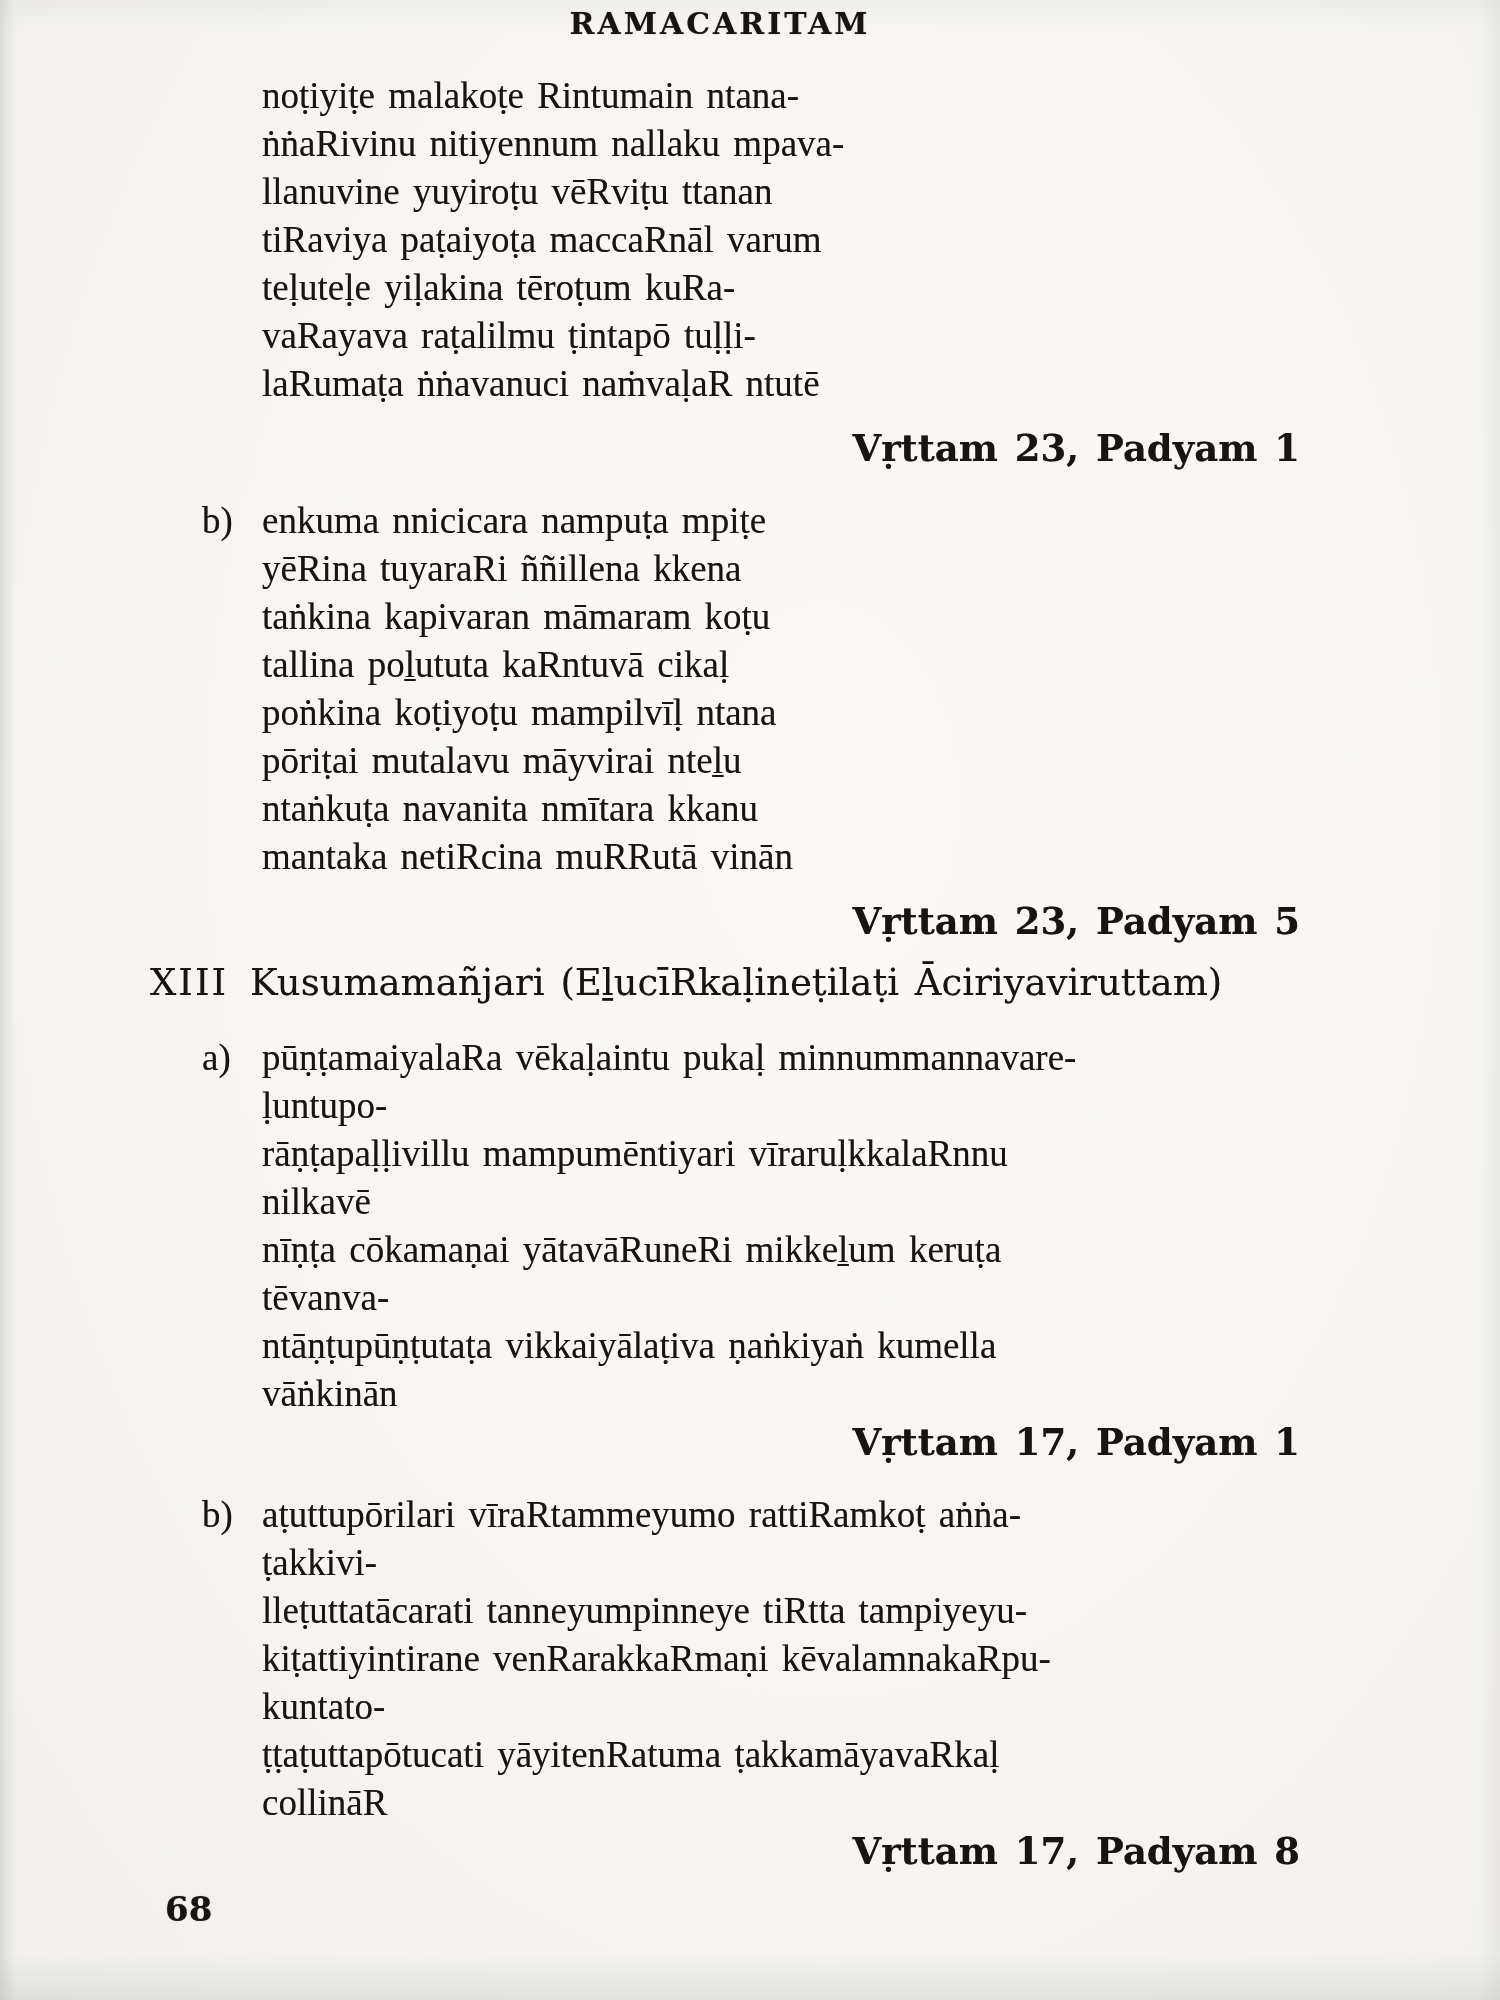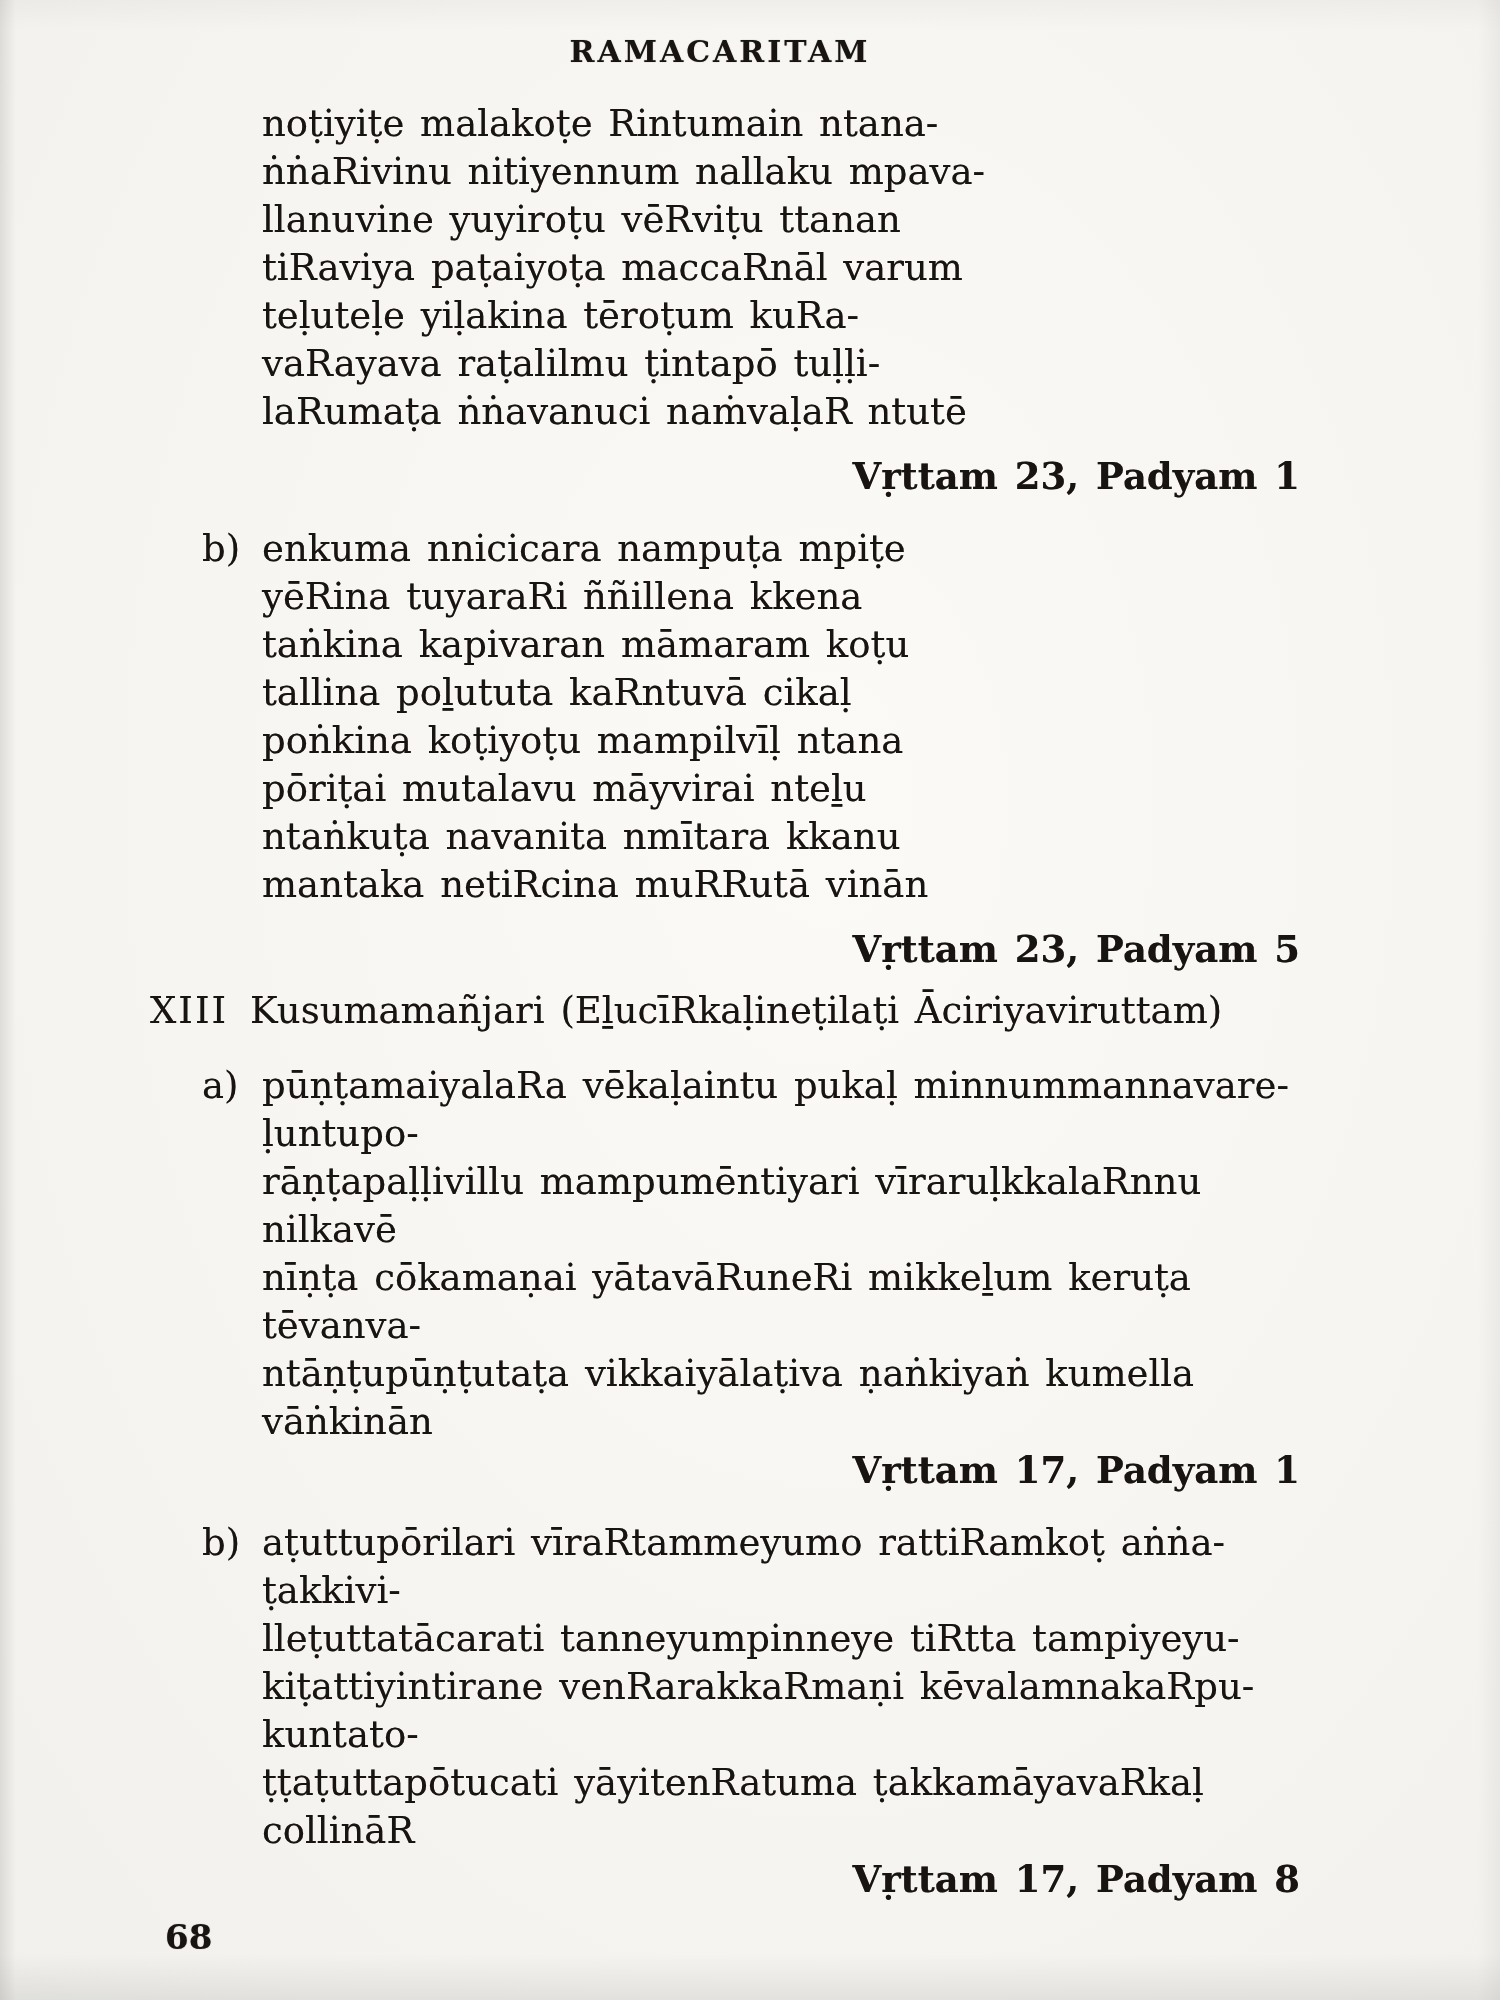--- a/index.html
+++ b/index.html
@@ -17,41 +17,42 @@
       linear-gradient(to top, rgba(130,132,130,0.16), rgba(130,132,130,0) 46px),
       linear-gradient(to bottom, rgba(140,140,135,0.07), rgba(140,140,135,0) 30px),
       radial-gradient(ellipse at 55% 40%, #fbfaf7 0%, #f6f5f1 55%, #f1f0ec 100%);
     font-family: "DejaVu Serif", "Liberation Serif", serif;
     color: #181411;
   }
   .page {
     position: relative;
     width: 1160px;
     margin-left: 140px;
-    padding-top: 32px;
+    padding-top: 4px;
   }
   .header {
     text-align: center;
     font-size: 30px;
     font-weight: 700;
     letter-spacing: 3px;
     line-height: 40px;
     margin-bottom: 28px;
     text-shadow: 0 0 1px rgba(25,18,10,0.45);
   }
   .content {
     font-size: 37px;
     line-height: 48px;
     word-spacing: 4px;
     text-shadow: 0 0 0.6px rgba(25,18,10,0.5);
   }
   .verse-block {
     position: relative;
     margin-left: 122px;
     margin-top: 25px;
+    font-family: Liberation Serif, serif;
   }
   .verse-marker {
     position: absolute;
     left: -60px;
     top: 0;
   }
   .verse-line.left  { text-align: left; }
   .verse-line.right { }
   .ref {
     text-align: right;

